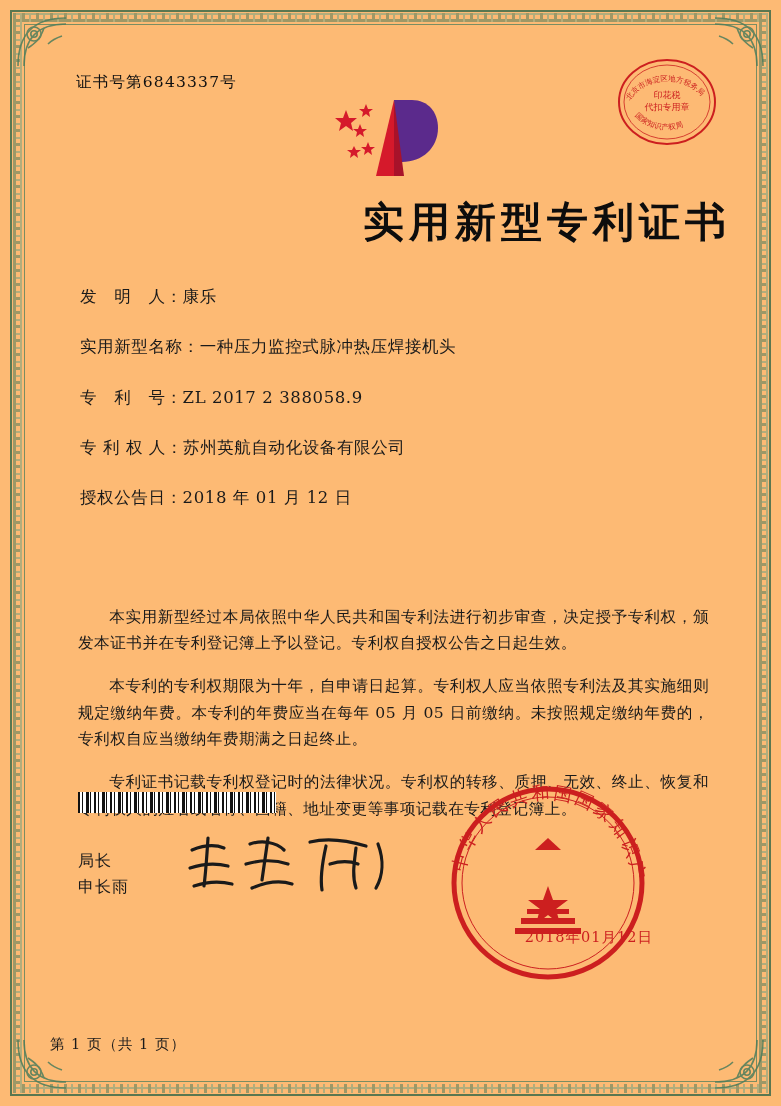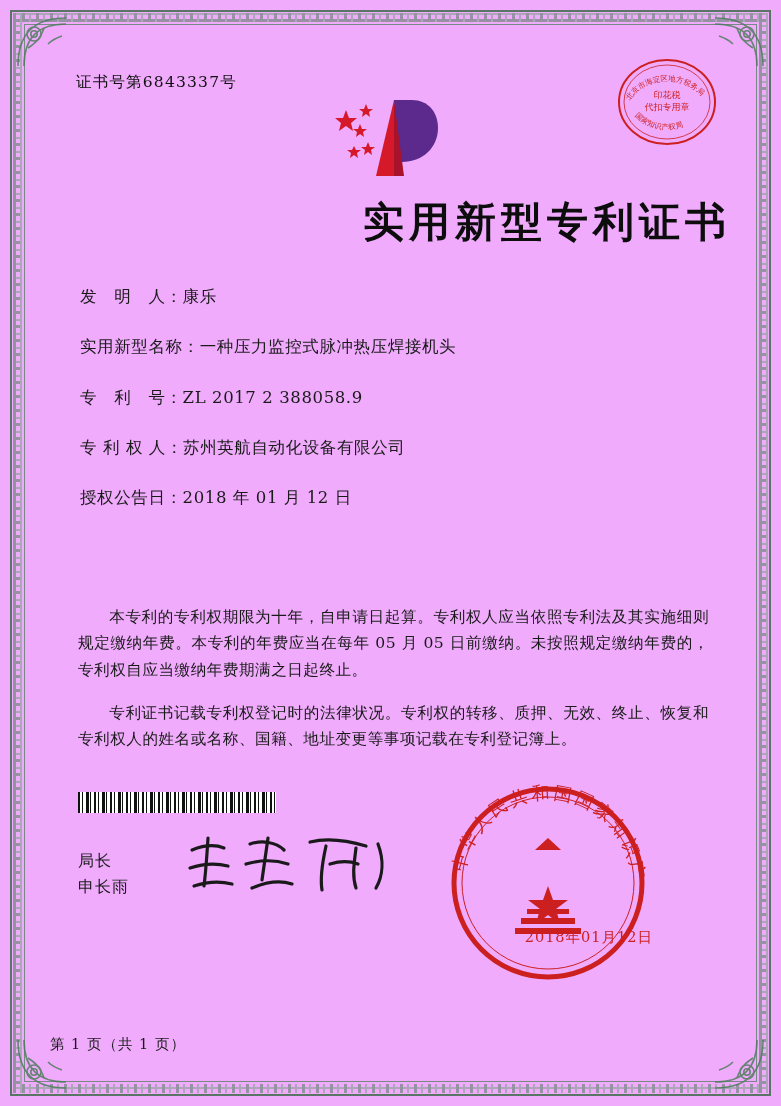--- a/index.html
+++ b/index.html
@@ -13,21 +13,21 @@
     position: relative;
     font-family: "DejaVu Serif", "Liberation Serif", serif;
     color: #1a1a1a;
     overflow: hidden;
   }
 
   
   .page {
     position: absolute;
     inset: 0;
-    background: #f0abfc;
+    background: #fdba74;
   }
   .border-outer {
     position: absolute;
     left: 10px; top: 10px; right: 10px; bottom: 10px;
     border: 2px solid #3d6b4a;
     opacity: 0.85;
   }
   .border-inner {
     position: absolute;
     left: 24px; top: 24px; right: 24px; bottom: 24px;
@@ -316,20 +316,21 @@
       </div>
       <div class="field-row">
         <span class="field-label">专 利 权 人：</span><span class="field-value">苏州英航自动化设备有限公司</span>
       </div>
       <div class="field-row">
         <span class="field-label">授权公告日：</span><span class="field-value">2018 年 01 月 12 日</span>
       </div>
     </div>
 
     <div class="paragraphs">
+      <p class="para">本实用新型经过本局依照中华人民共和国专利法进行初步审查，决定授予专利权，颁发本证书并在专利登记簿上予以登记。专利权自授权公告之日起生效。</p>
       <p class="para">本专利的专利权期限为十年，自申请日起算。专利权人应当依照专利法及其实施细则规定缴纳年费。本专利的年费应当在每年 05 月 05 日前缴纳。未按照规定缴纳年费的，专利权自应当缴纳年费期满之日起终止。</p>
       <p class="para">专利证书记载专利权登记时的法律状况。专利权的转移、质押、无效、终止、恢复和专利权人的姓名或名称、国籍、地址变更等事项记载在专利登记簿上。</p>
     </div>
 
     <div class="barcode"></div>
 
     <div class="signature-block">
       <div>局长</div>
       <div>申长雨</div>
     </div>

